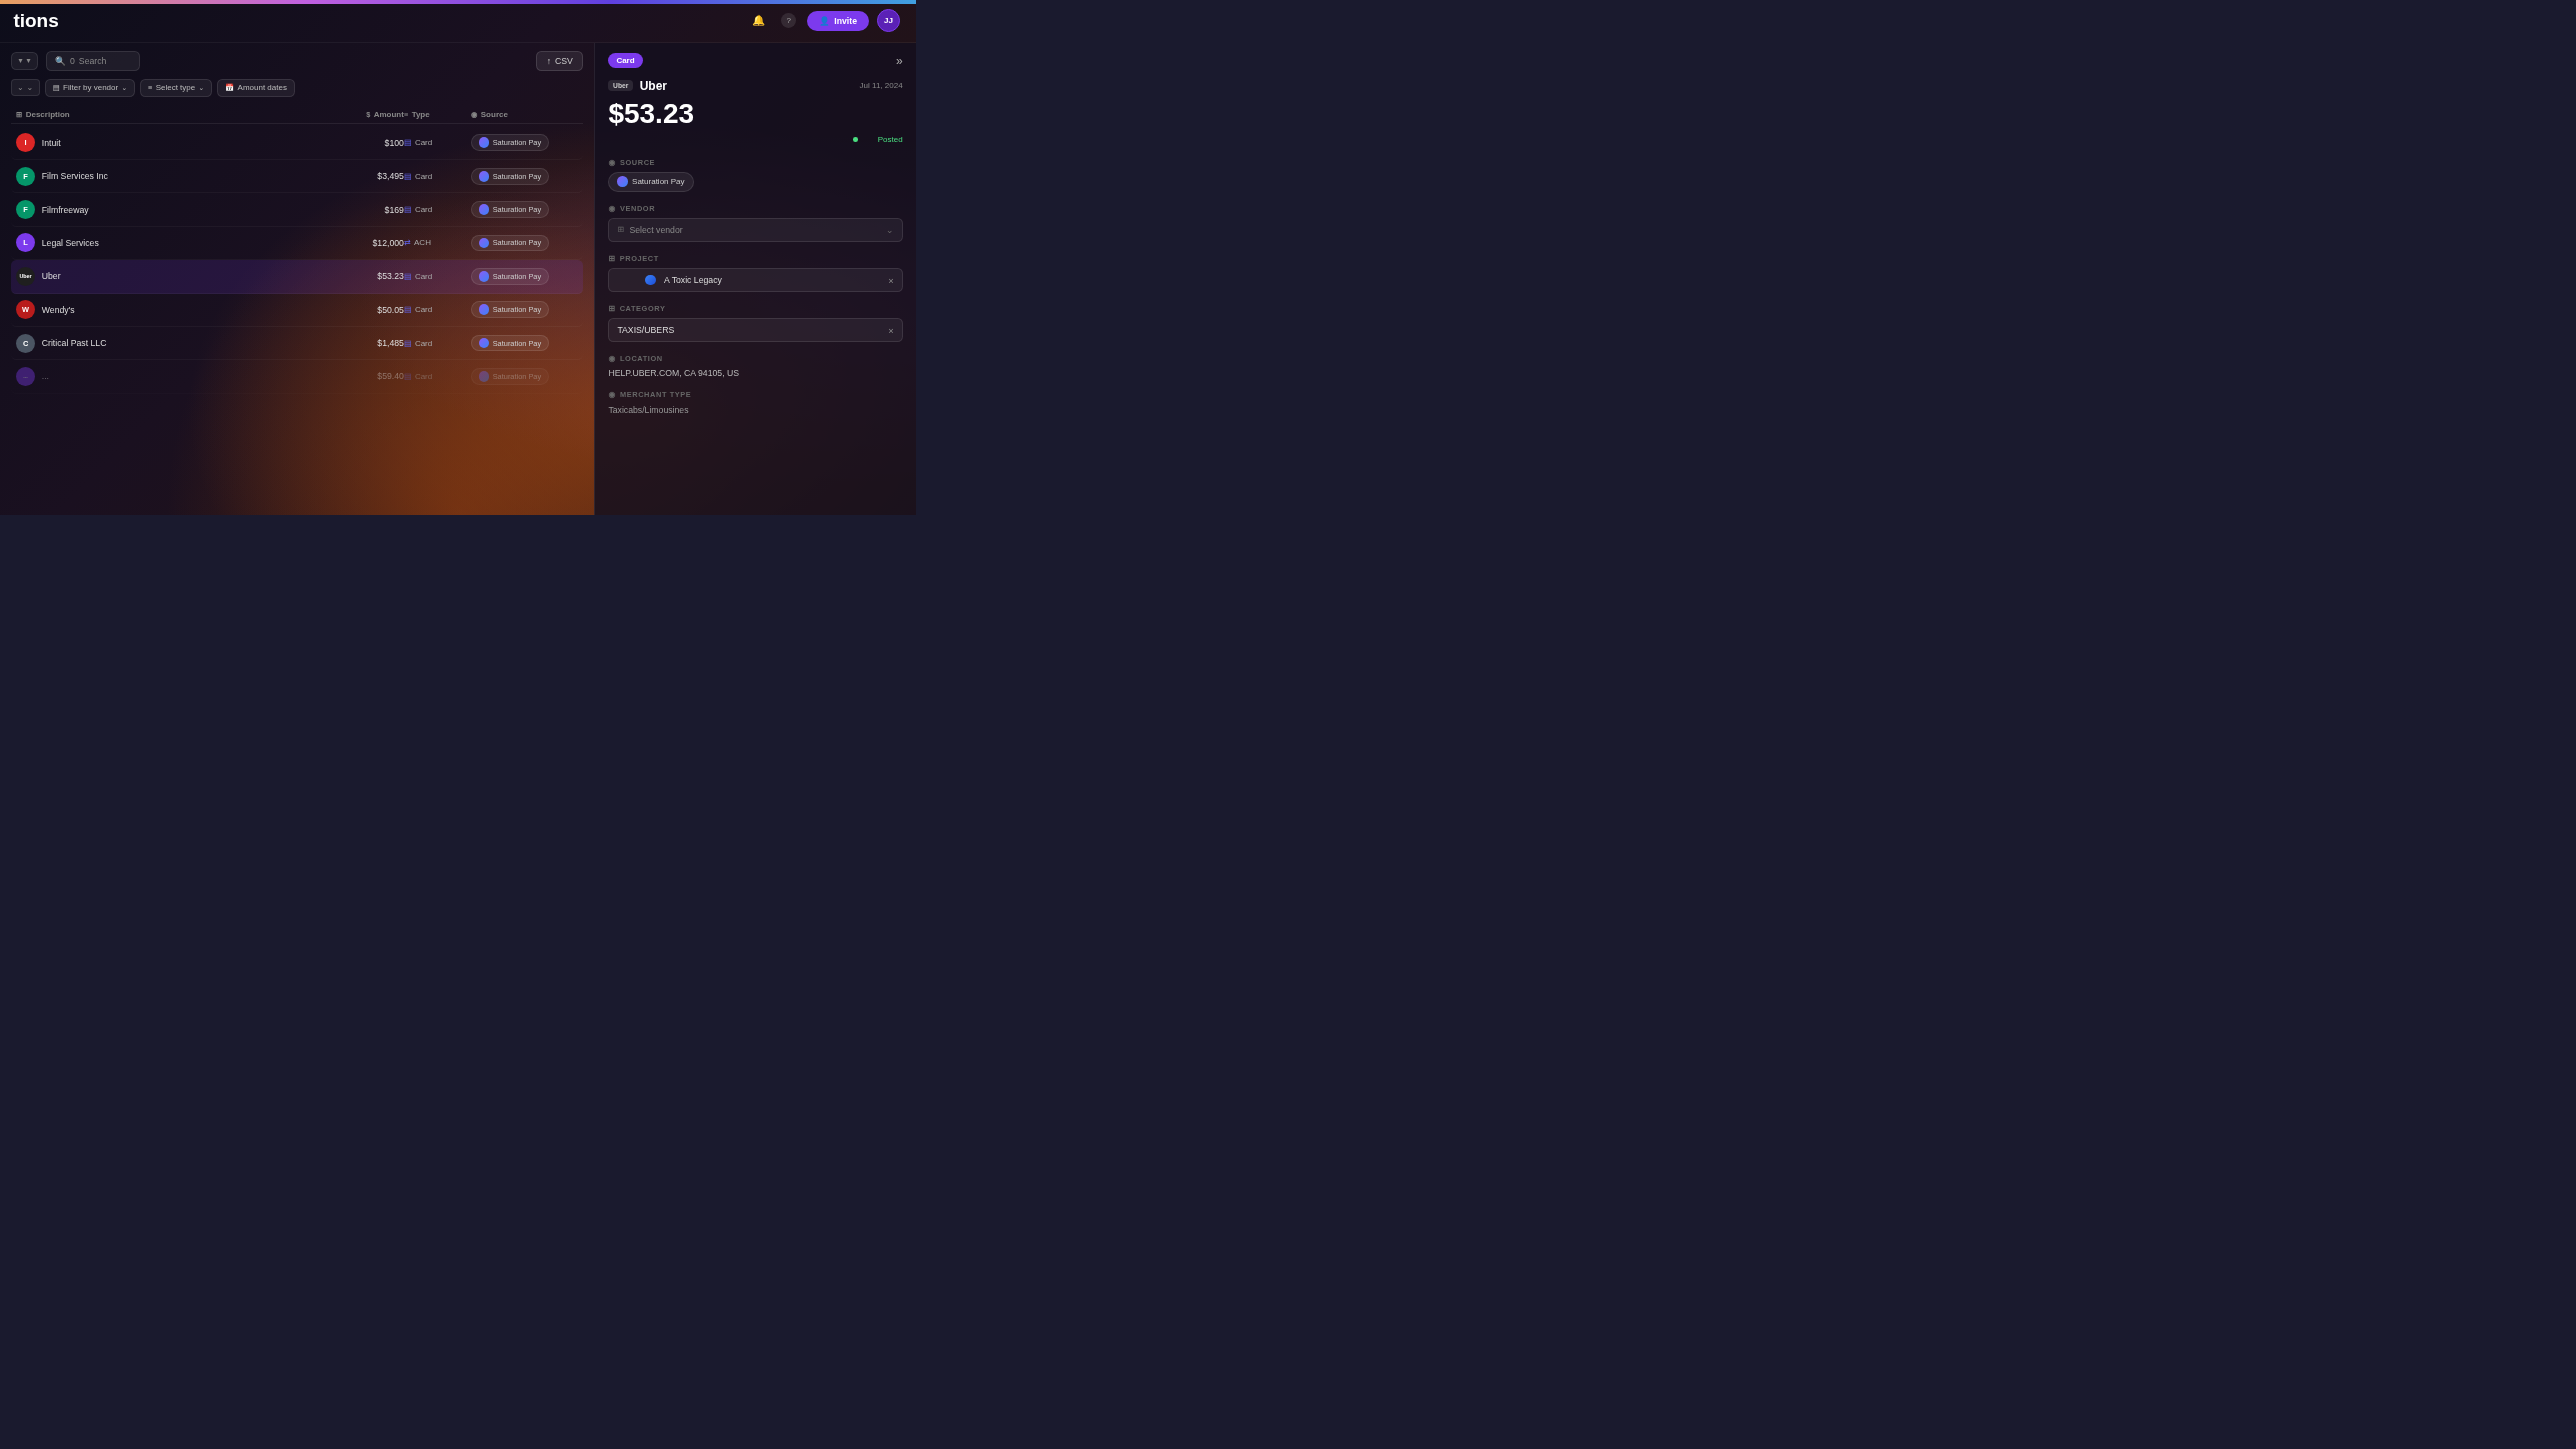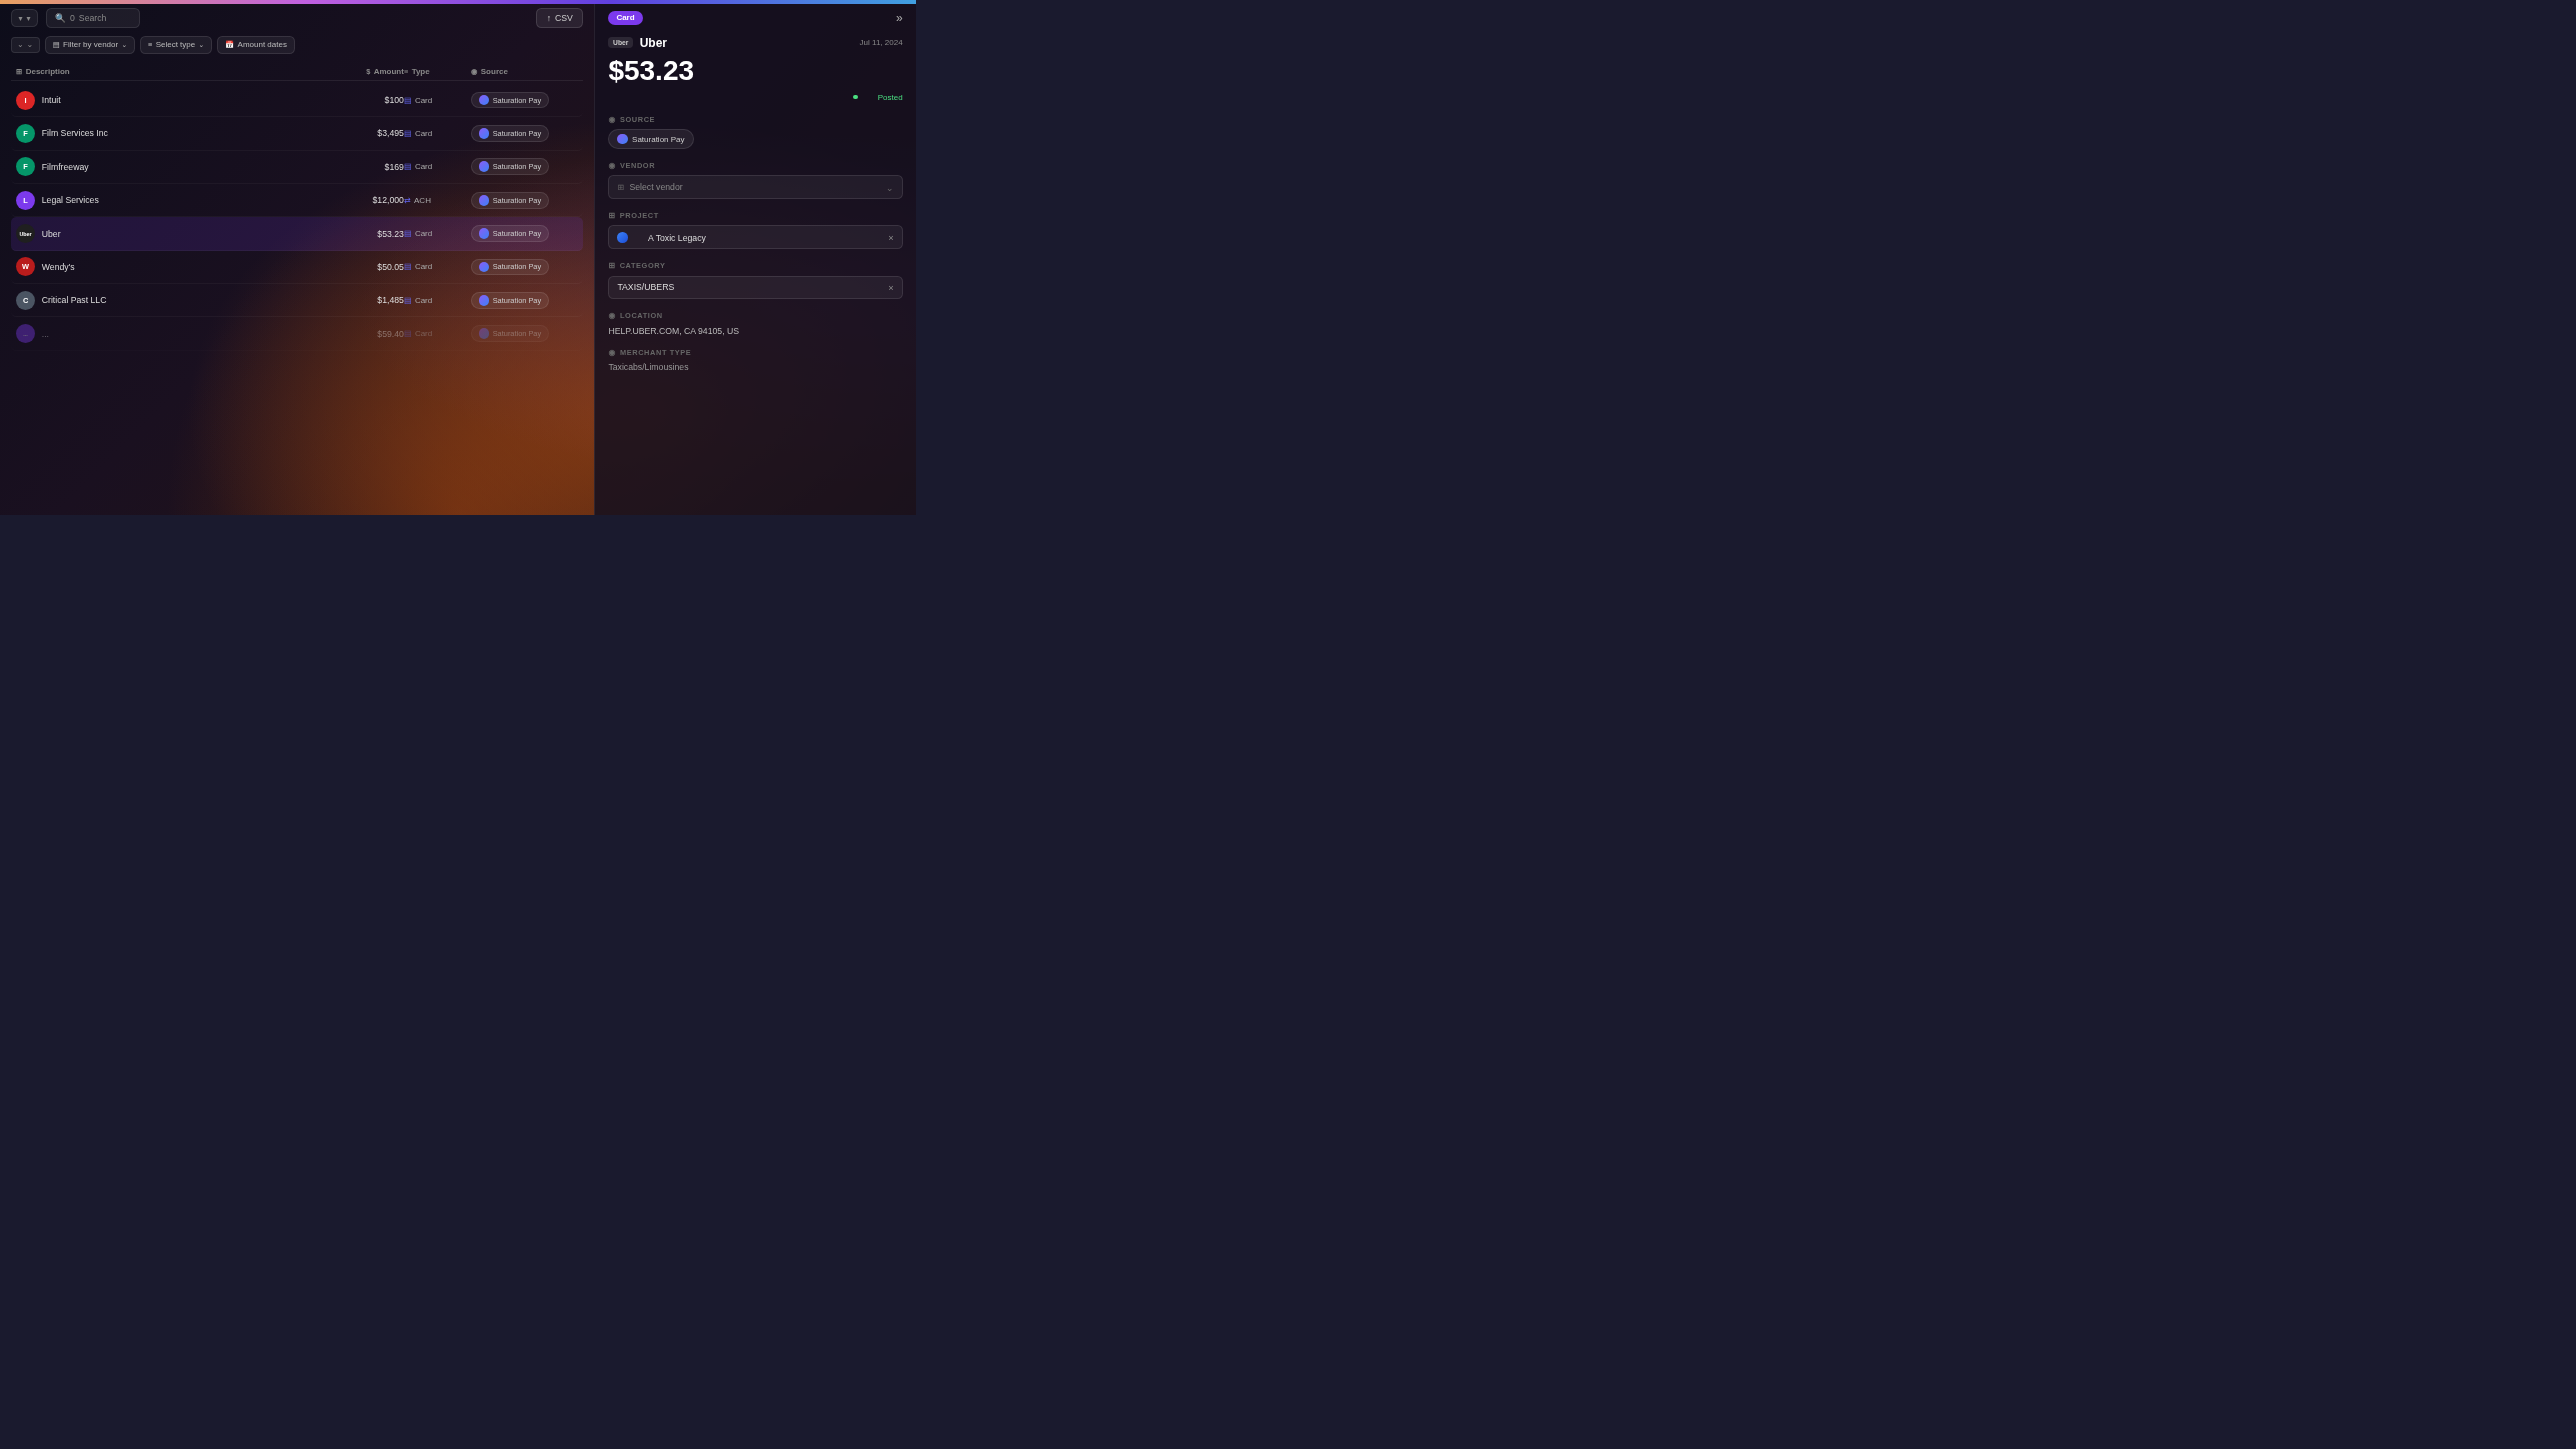--- a/index.html
+++ b/index.html
@@ -404,21 +404,22 @@
       border: 0.7px solid rgba(255,255,255,0.1);
       border-radius: 5.4px;
       padding: 5.4px 8px;
       font-size: 8.7px;
       color: #ddd;
     }
 
     .tag-content {
       display: flex;
       align-items: flex-end;
-      gap: 20px;
+      gap: 8px;
+      margin-left: 28px;
     }
 
     .drop-icon {
       width: 10.7px;
       height: 10.7px;
       border-radius: 50%;
       background: linear-gradient(135deg, #3b82f6, #1d4ed8);
       flex-shrink: 0;
     }
 
@@ -446,20 +447,40 @@
     }
   </style>
 </head>
 <body>
 
 <div class="bg-gradient"></div>
 <div class="top-bar-gradient"></div>
 
 <div class="app-container">
 
+  <div class="header">
+    <span class="header-title">tions</span>
+
+    <button class="icon-btn">
+      <span>🔔</span>
+    </button>
+
+    <button class="icon-btn">
+      <span style="width:14.8px;height:14.8px;border-radius:50%;background:rgba(255,255,255,0.1);display:flex;align-items:center;justify-content:center;font-size:8px;color:#aaa;">?</span>
+    </button>
+
+    <button class="invite-btn">
+      <span>👤</span>
+      <span>Invite</span>
+    </button>
+
+    <div class="avatar-btn">
+      <span>JJ</span>
+    </div>
+  </div>
 
   <div class="main-content">
 
     <div class="left-panel">
 
       <div class="toolbar">
         <div style="display:flex;align-items:center;gap:4px;background:rgba(255,255,255,0.06);border:0.7px solid rgba(255,255,255,0.1);border-radius:5.4px;padding:3.4px 6.7px;margin-right:2.7px;">
           <span style="color:#888;font-size:8px;">▾</span>
           <span style="color:#888;font-size:8px;">▾</span>
         </div>

